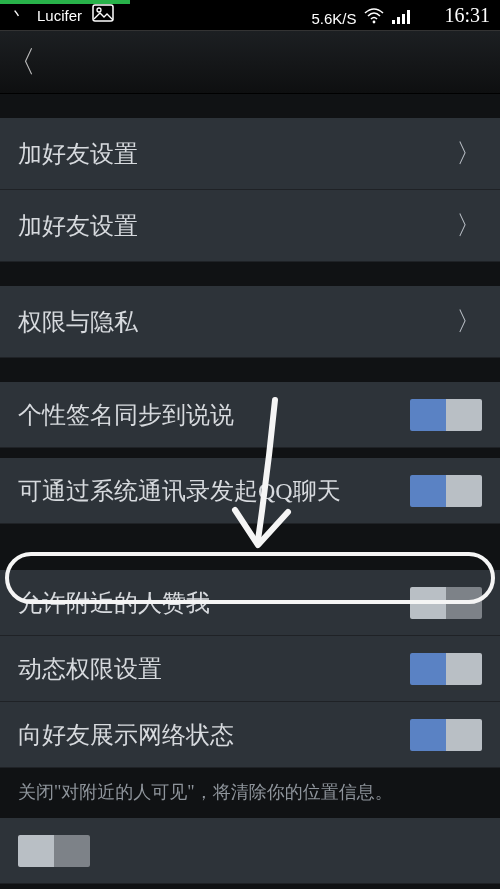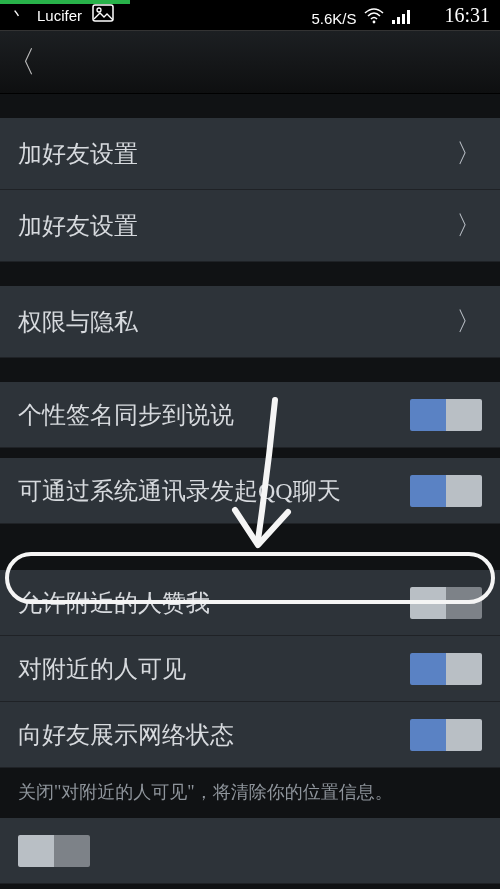--- a/index.html
+++ b/index.html
@@ -148,21 +148,21 @@
 
 <div class="row toggle" id="row-shownet">
   <span>允许附近的人赞我</span>
   <div class="switch off">
       <div class="half left"></div>
       <div class="half right"></div>
     </div>
 </div>
 
 <div class="row toggle">
-  <span>对附近的人可见</span>
+  <span>动态权限设置</span>
   <div class="switch on">
       <div class="half left"></div>
       <div class="half right"></div>
     </div>
 </div>
 
 <div class="row toggle">
   <span>向好友展示网络状态</span>
   <div class="switch on">
       <div class="half left"></div>

